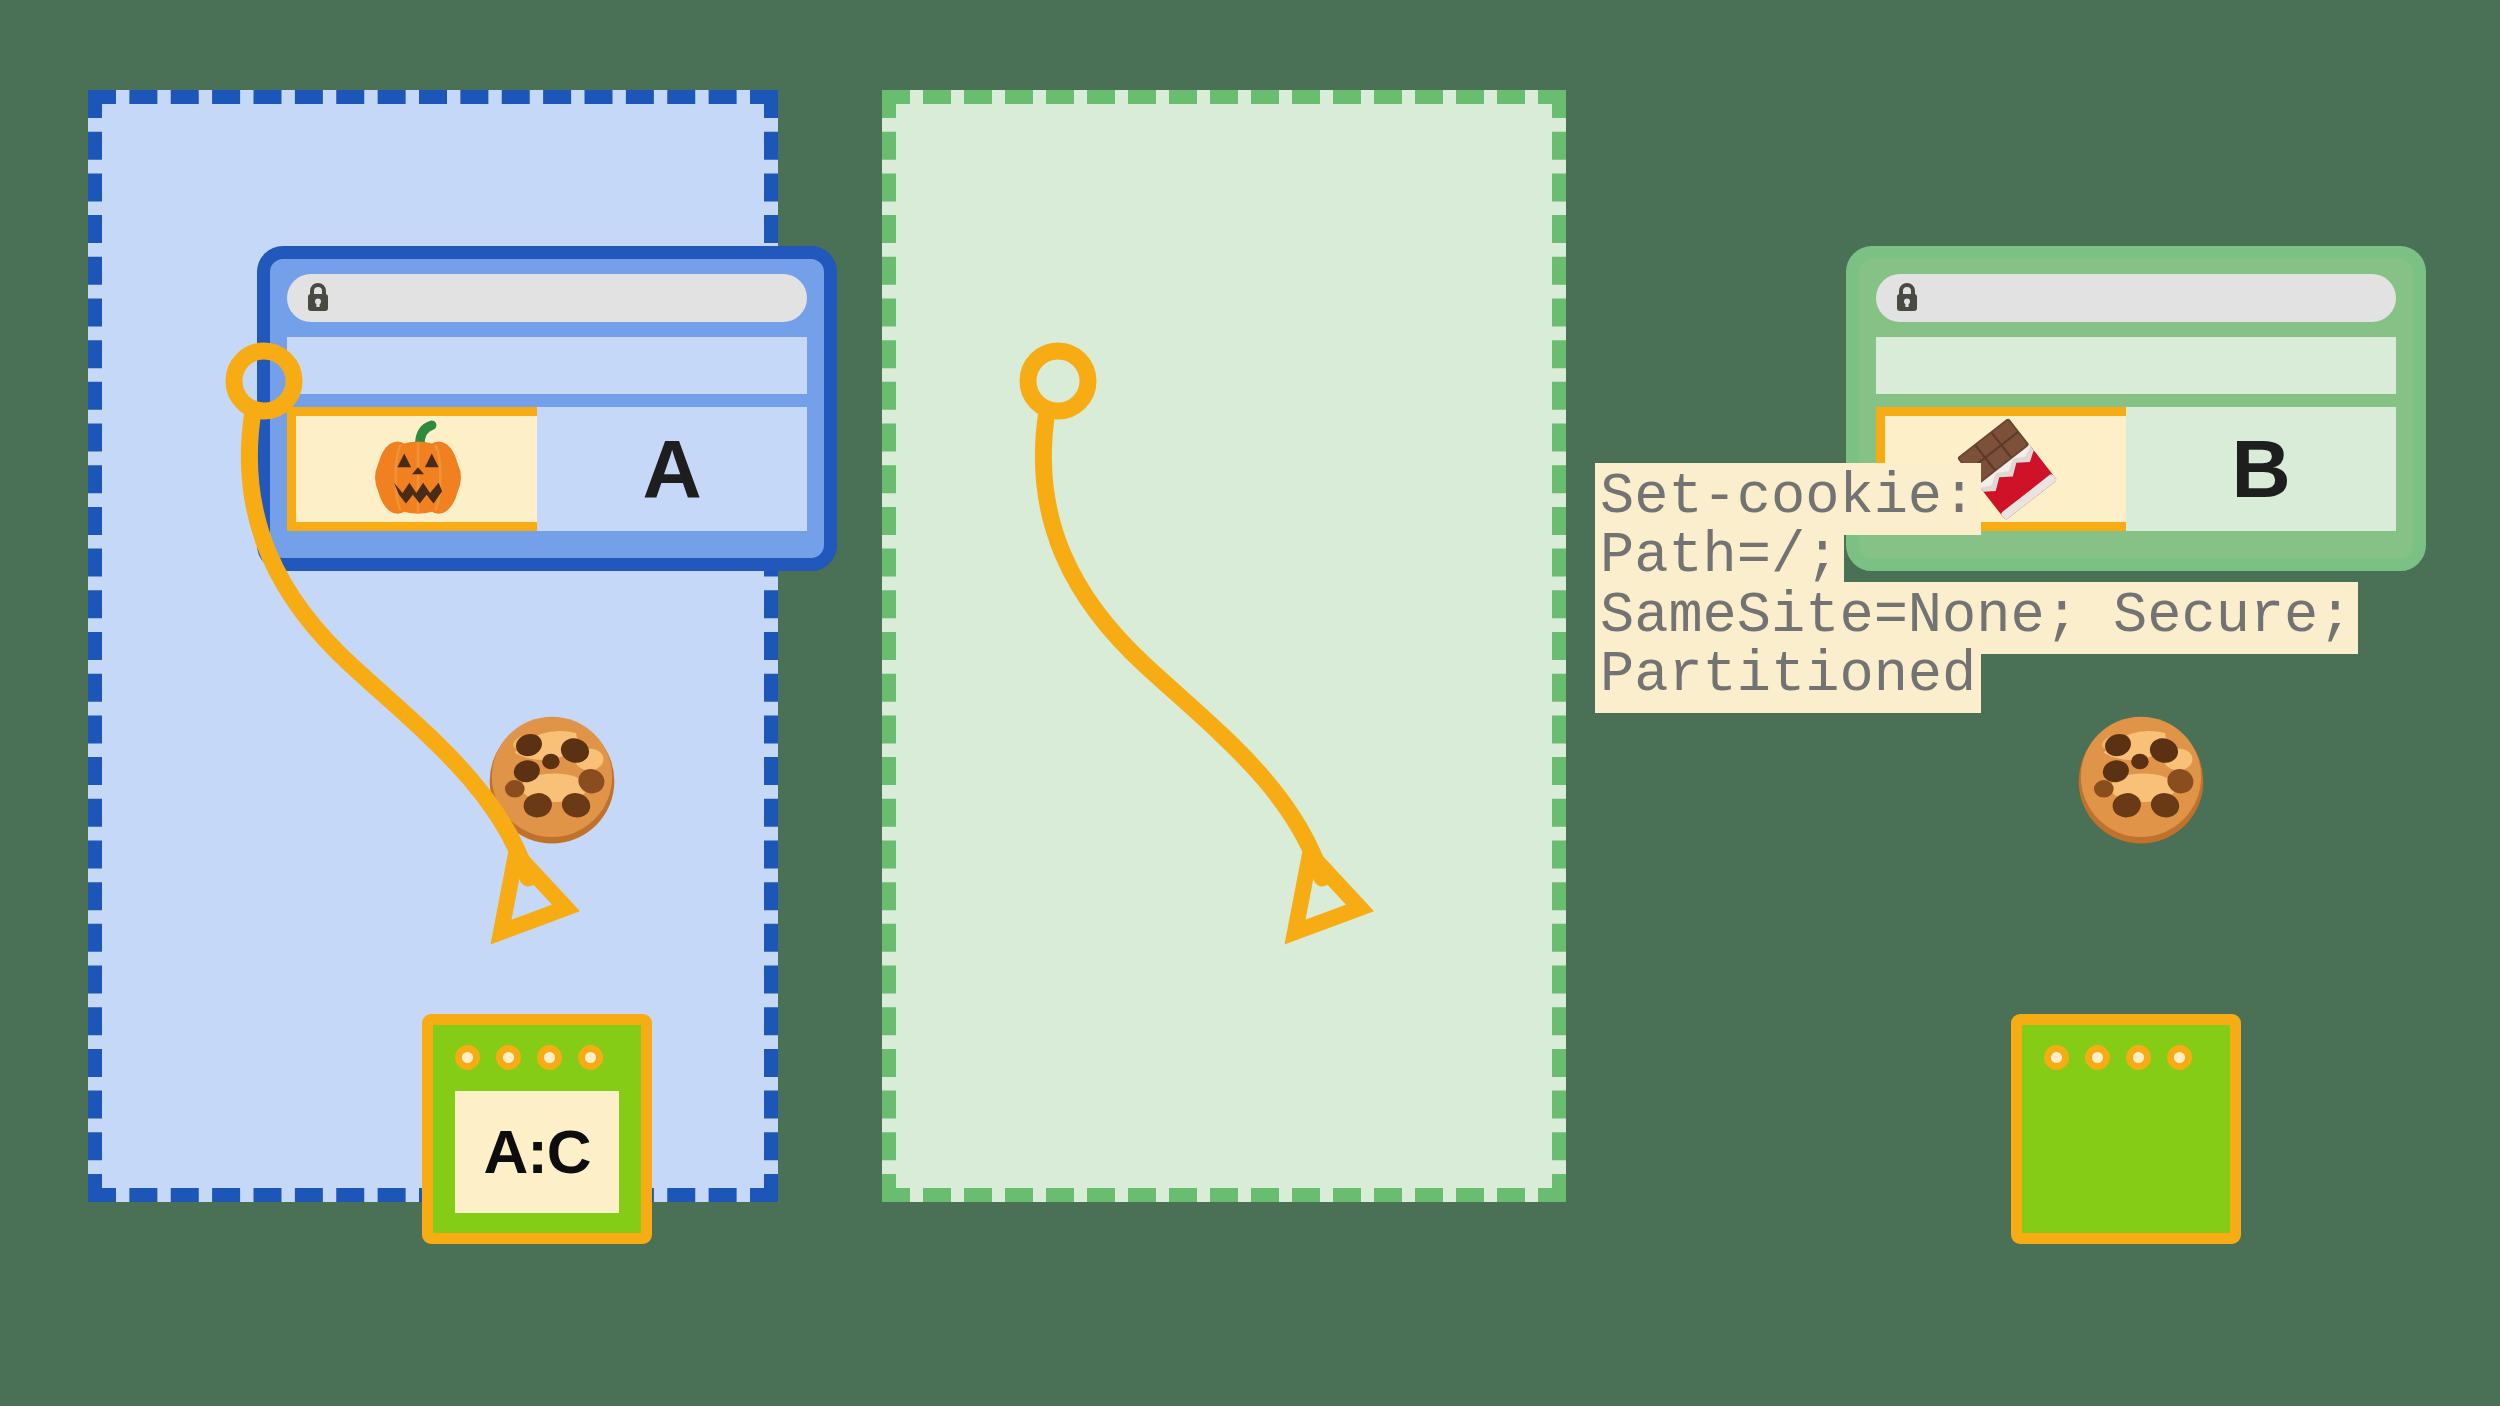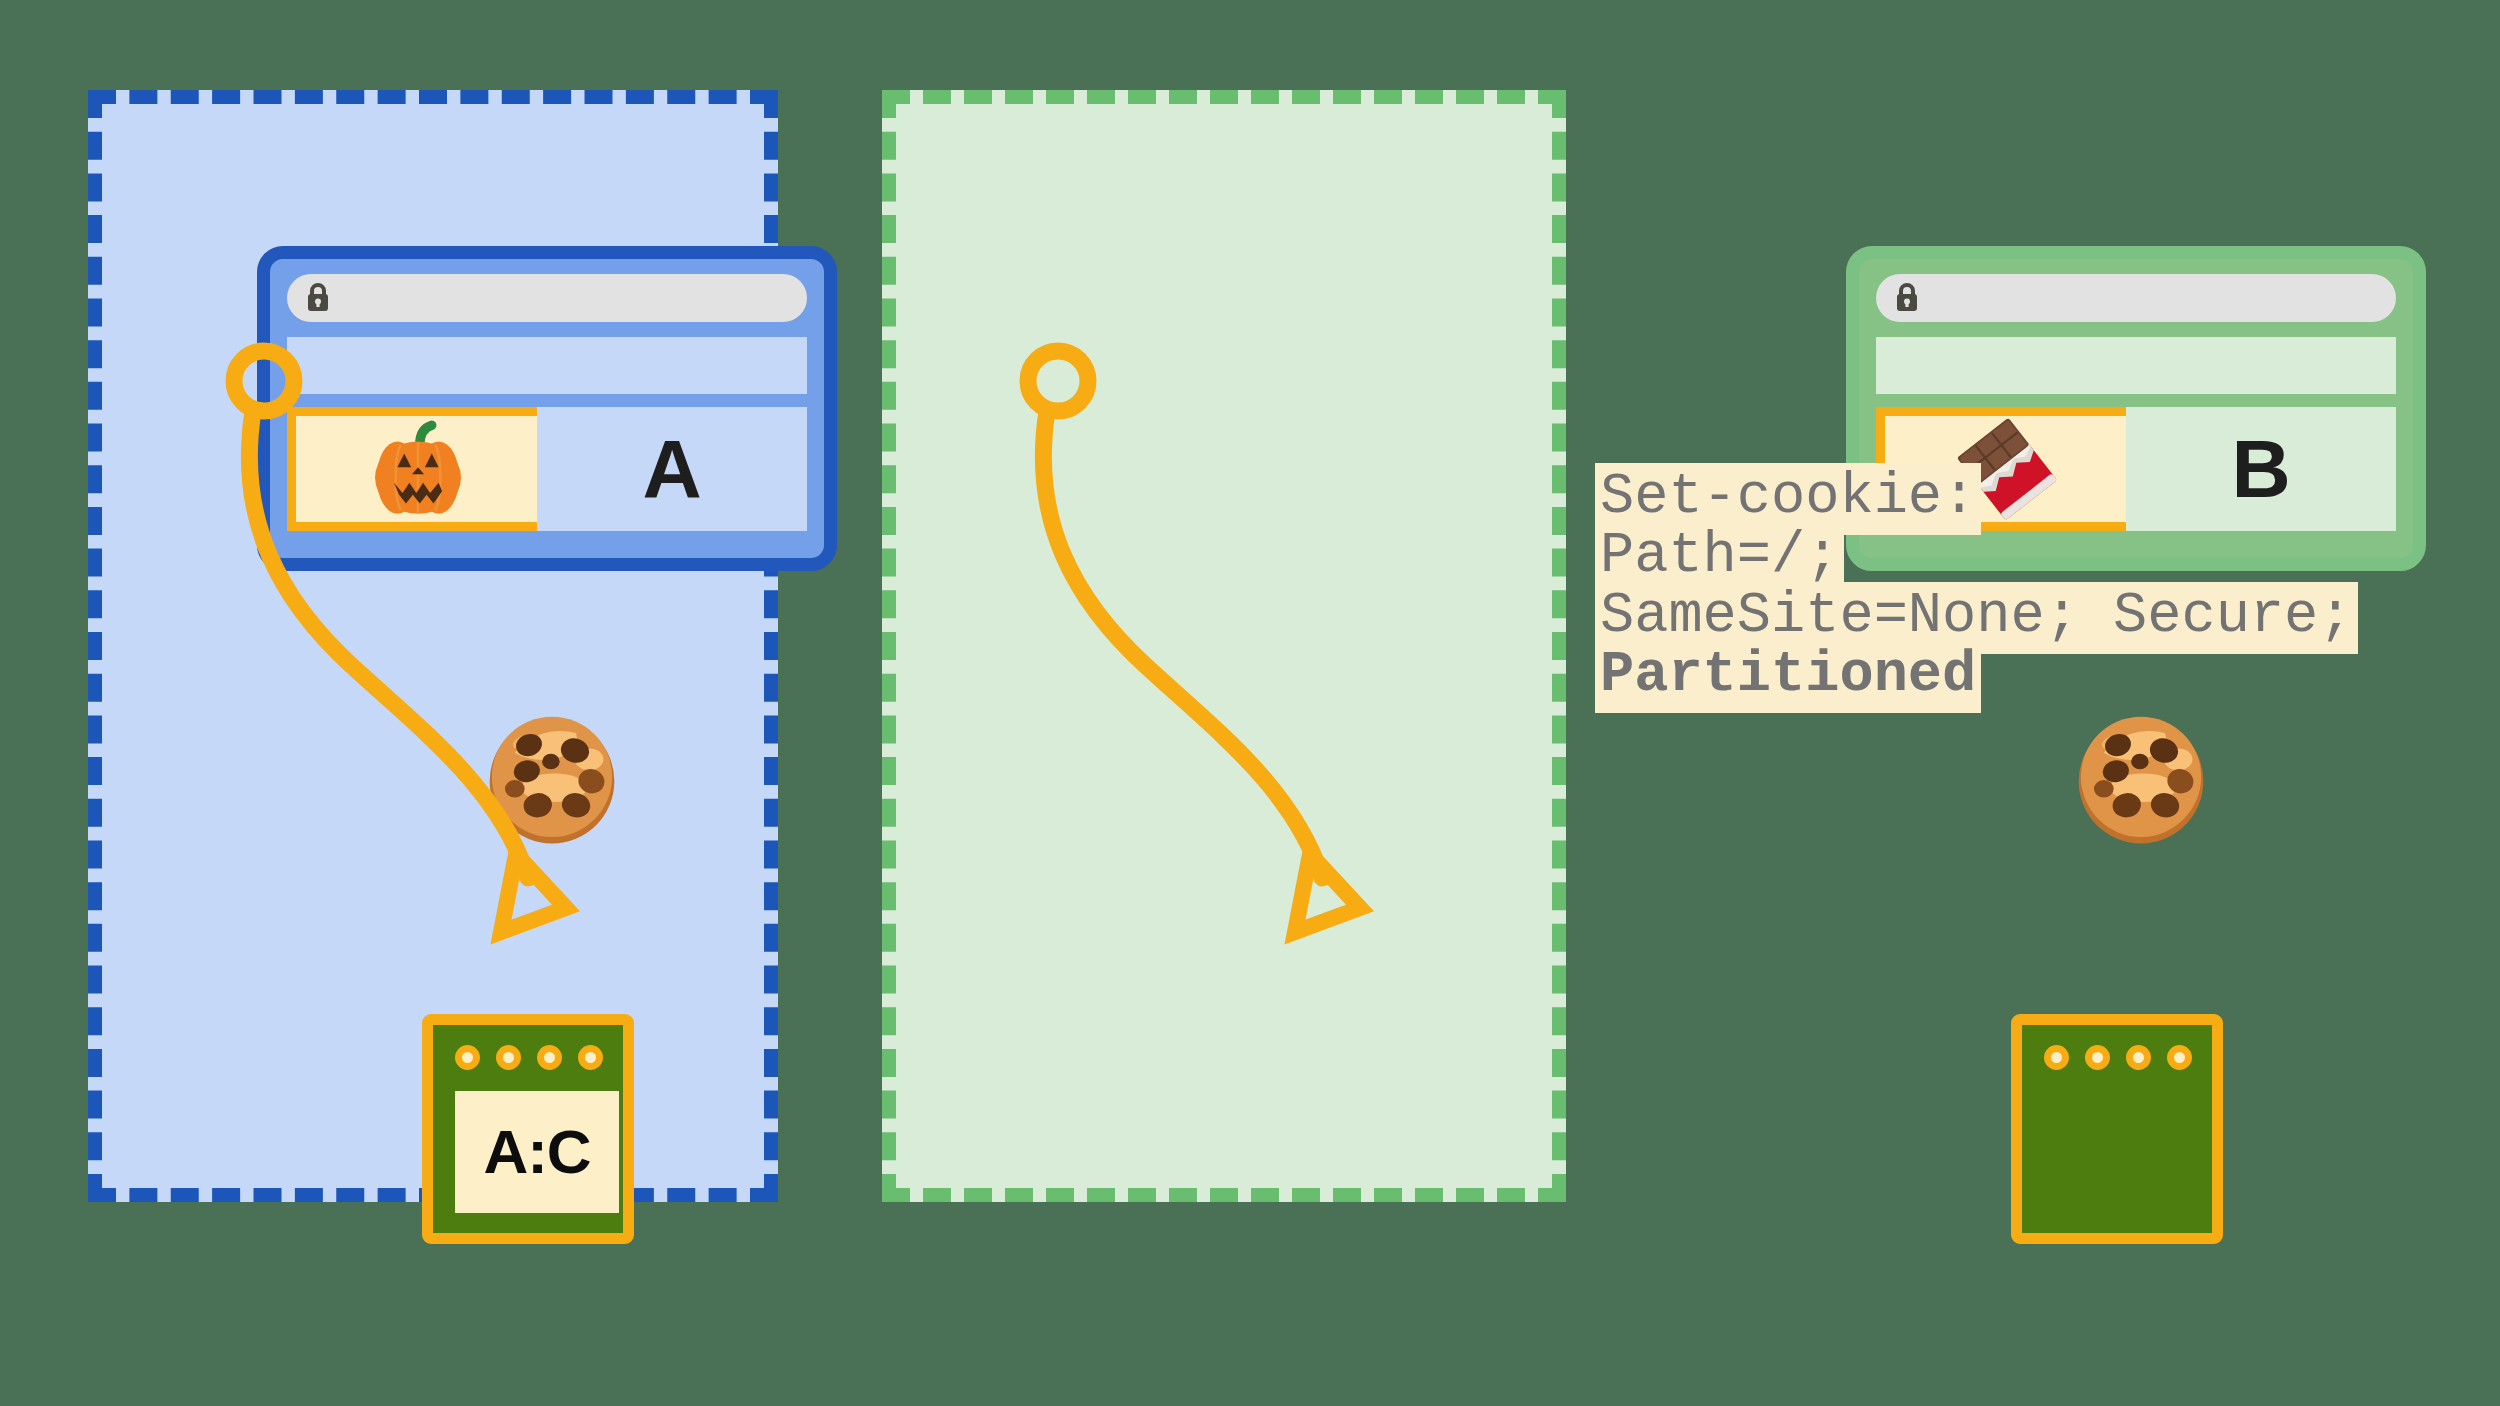--- a/index.html
+++ b/index.html
@@ -94,22 +94,22 @@
 
   
   .cookie{position:absolute;width:140px;height:140px;}
   .cookie.a{left:380px;top:605px;}
   .cookie.b{left:1175px;top:605px;}
 
   
   .partition-box{
     position:absolute;
     box-sizing:border-box;
-    width:212px;height:230px;
-    background:#4d7c0f;
+    width:230px;height:230px;
+    background:#84cc16;
     border:11px solid #f8ac14;
     border-radius:9px;
   }
   .partition-box.a{left:320px;top:910px;}
   .partition-box.b{left:1115px;top:910px;}
   .dots-row{
     position:absolute;left:22px;top:20px;
     display:flex;gap:16px;
   }
   .dot{
@@ -137,21 +137,21 @@
     line-height:1.04;
     color:#737373;
   }
   .code-line{display:block;white-space:pre;}
   .code-line span.hl{
     background:#fbeecd;
     padding:2px 5px 6px 5px;
     box-decoration-break:clone;
     -webkit-box-decoration-break:clone;
   }
-  .code-line.bold span.hl{font-weight:700;}
+  .code-line.bold span.hl{font-weight:400;}
 </style>
 </head>
 <body>
 
 <div class="stage">
 
   <div class="site-panel blue">
 
     <div class="browser blue">
 

